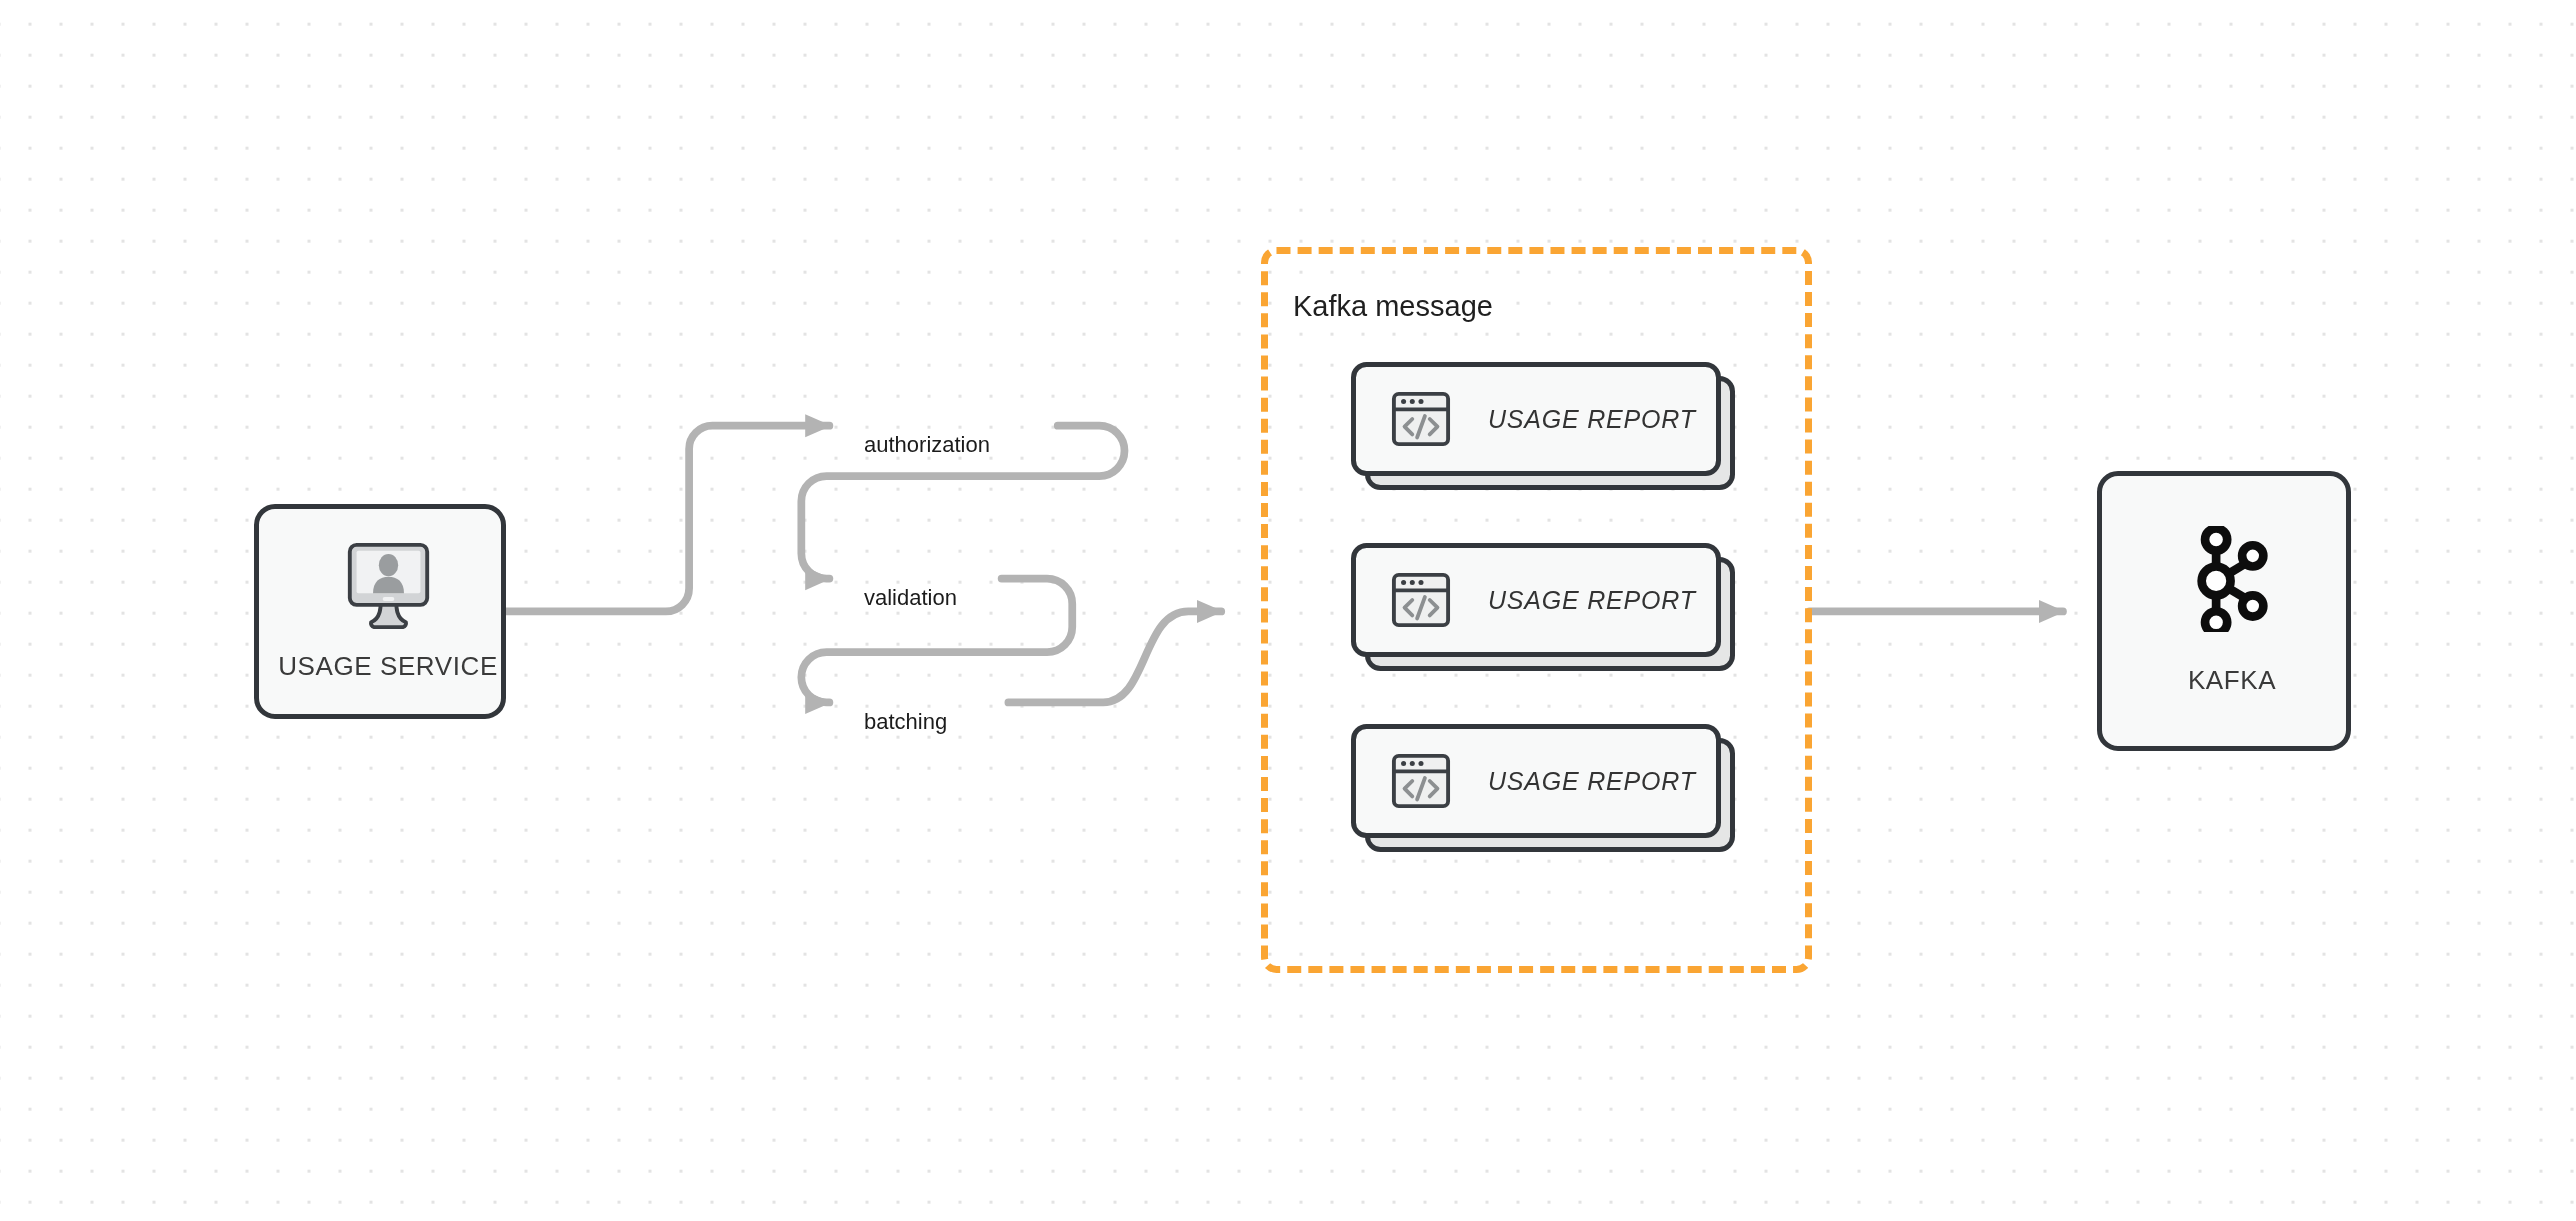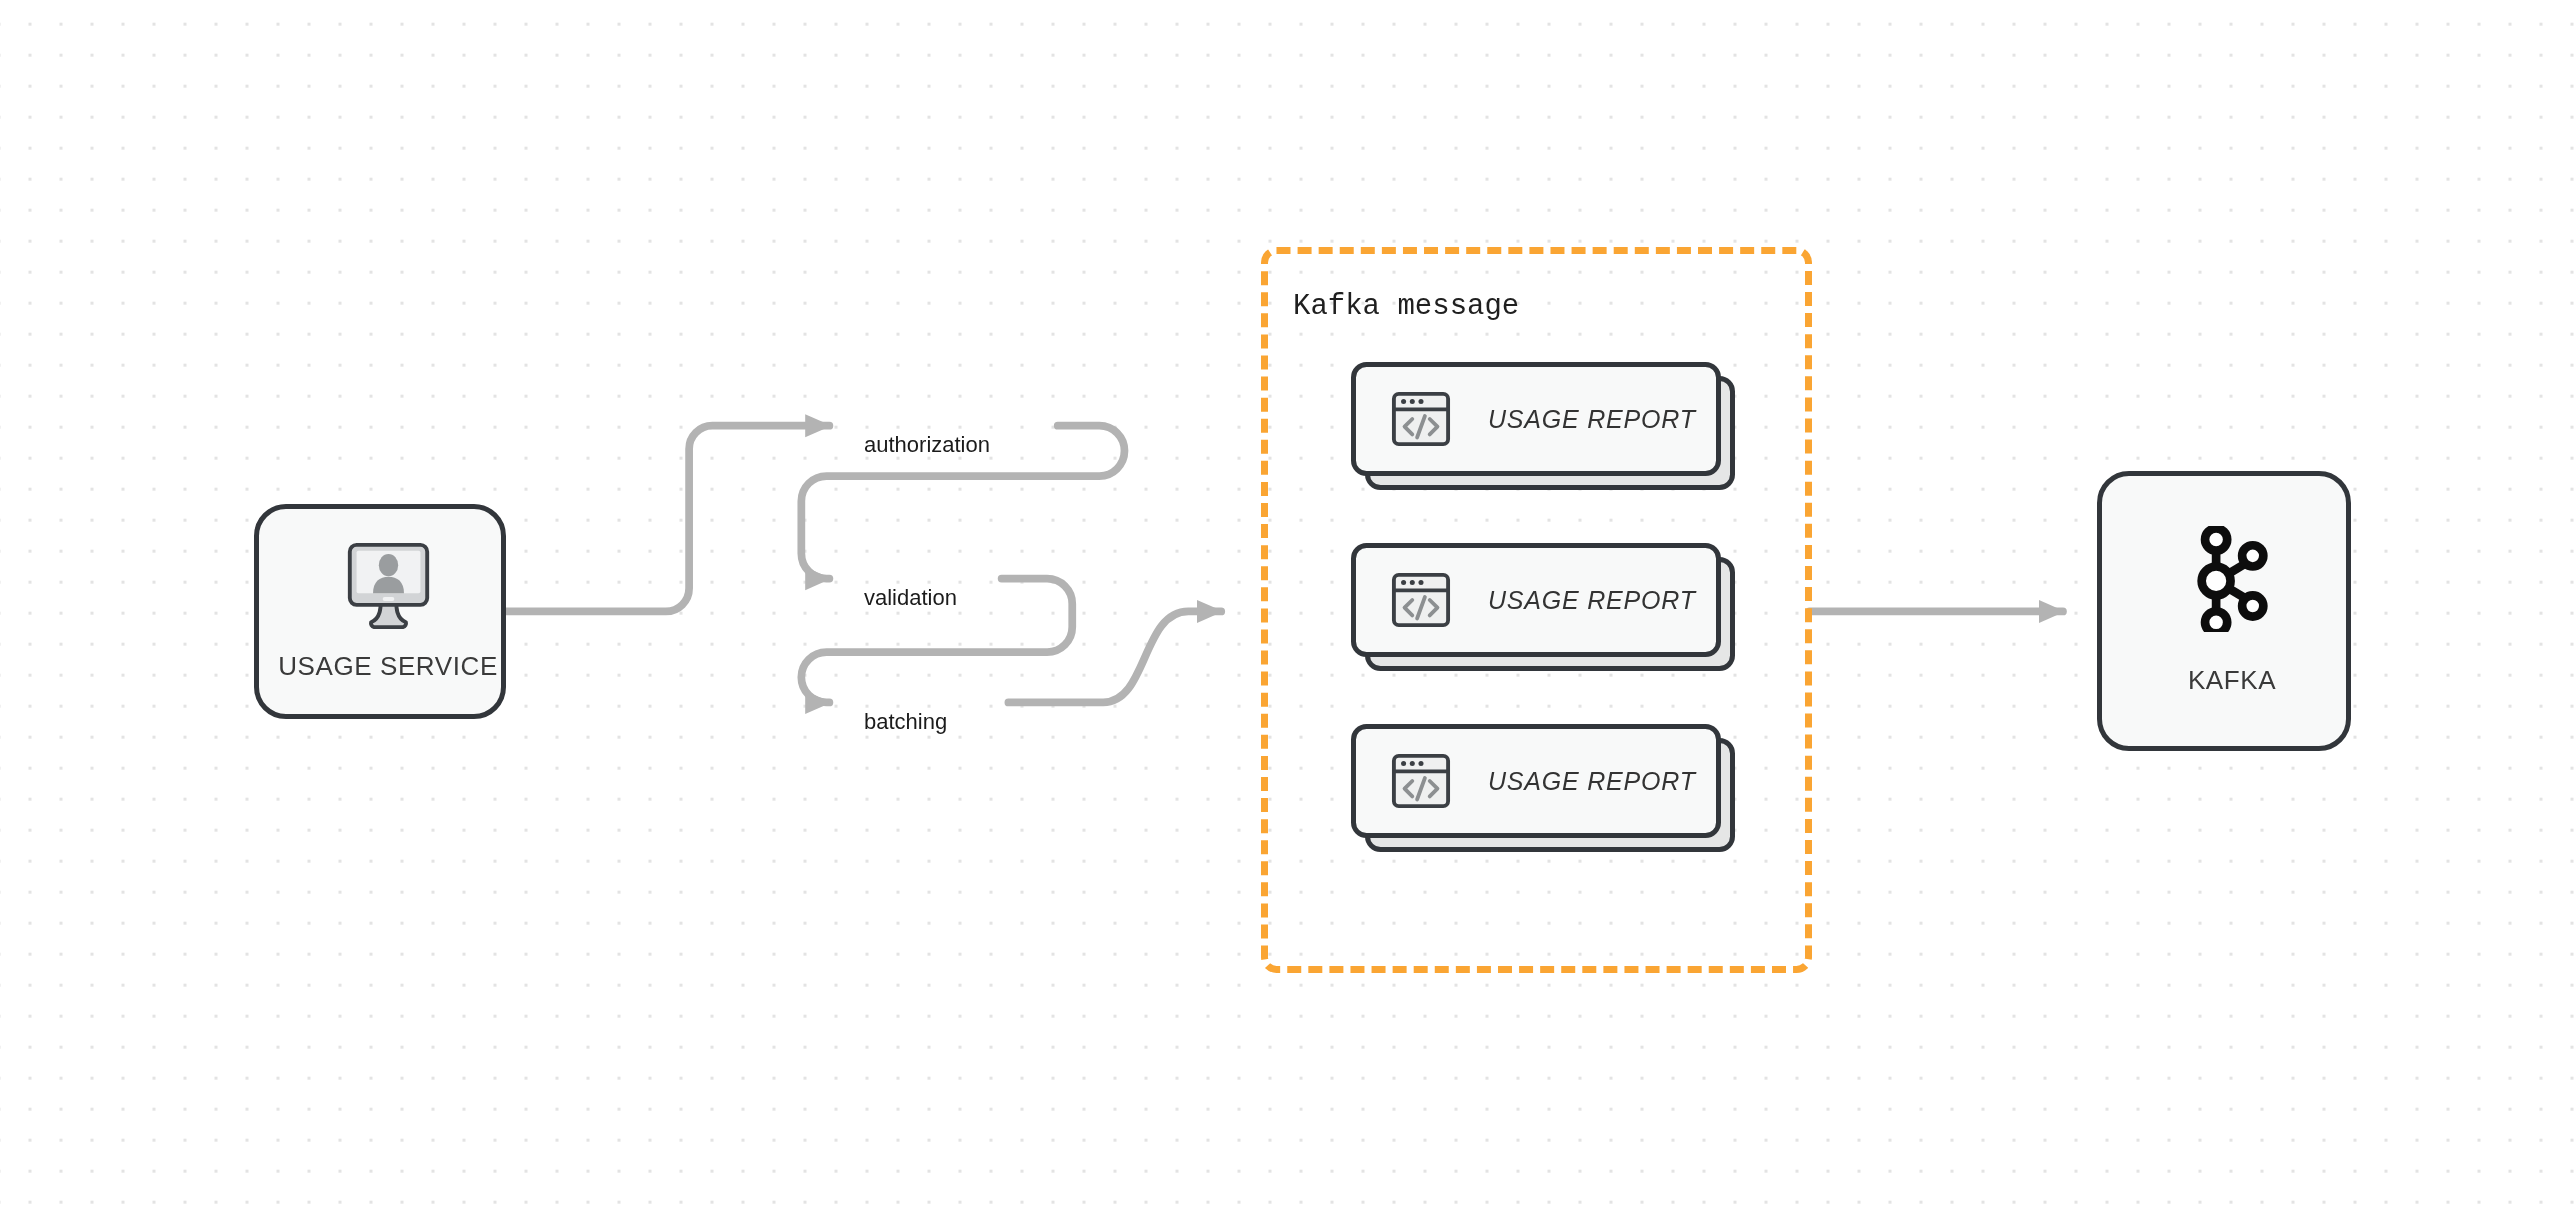--- a/index.html
+++ b/index.html
@@ -31,21 +31,21 @@
     height: 1221px;
   }
   svg.layer { overflow: visible; }
 
   
   .node-box {
     position: absolute;
     box-sizing: border-box;
     background: #f8f9f9;
     border: 5.8px solid #32363b;
-    border-radius: 32px;
+    border-radius: 21px;
     display: flex;
     flex-direction: column;
     align-items: center;
     justify-content: center;
     padding-left: 16px;
   }
   .node-label {
     font-size: 26px;
     color: #3a3a3a;
     letter-spacing: 0.6px;
@@ -72,21 +72,20 @@
     box-sizing: border-box;
     border: 7.7px dashed #faa533;
     border-radius: 15.5px;
   }
   #kafka-message-title {
     position: absolute;
     left: 1293px; top: 290px;
     font-size: 29px;
     color: #1f1f1f;
     white-space: nowrap;
-    font-family: Liberation Mono, monospace;
   }
 
   
   .report-card-wrap {
     position: absolute;
     width: 383px;
     height: 140px;
   }
   .report-card-shadow {
     position: absolute;

